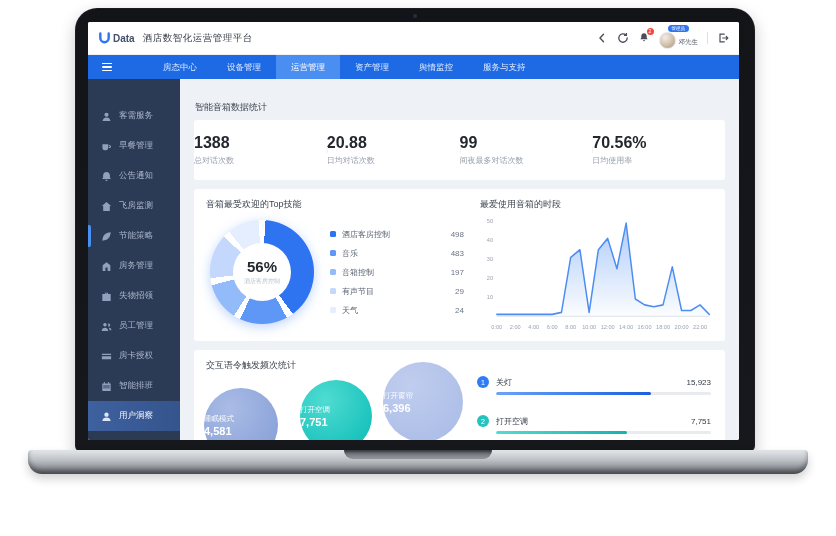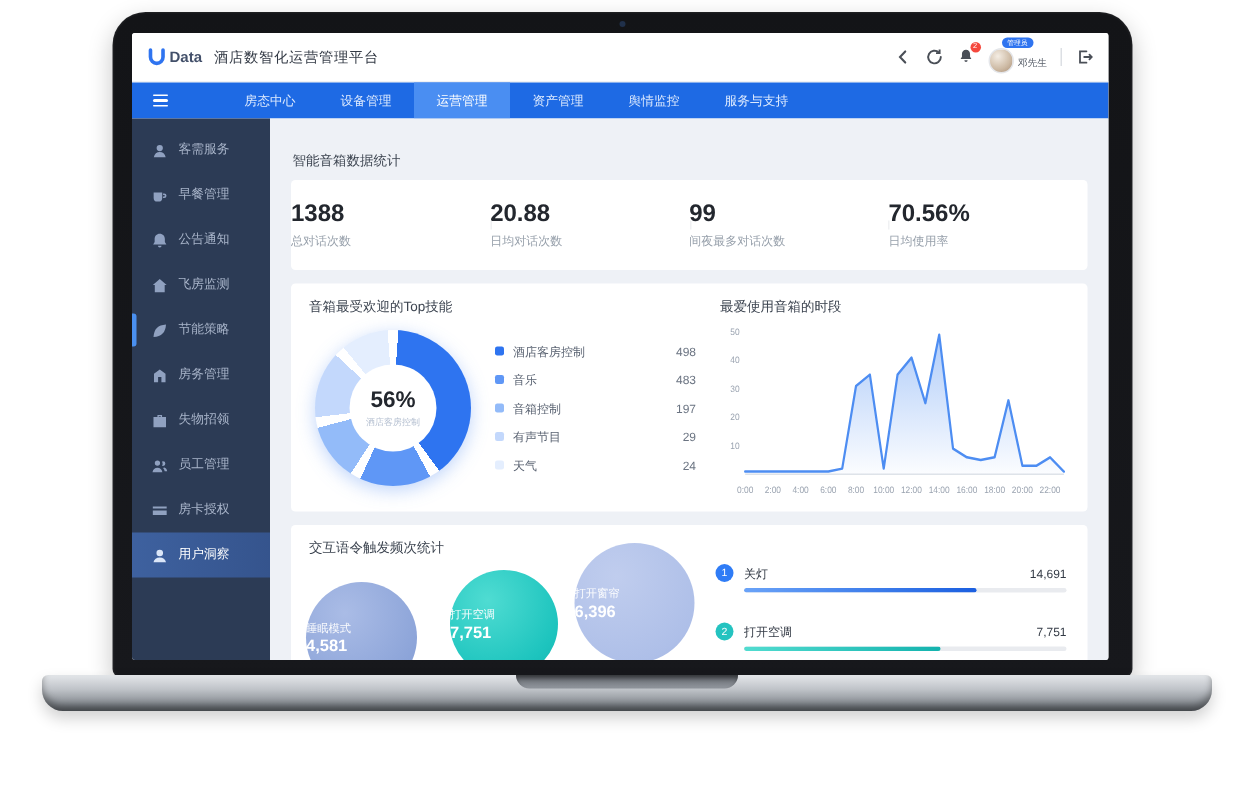--- a/index.html
+++ b/index.html
@@ -51,21 +51,21 @@
   .hamburger { width:34px; display:flex; flex-direction:column; justify-content:center; gap:2px;
     padding-left:14px; }
   .hamburger i { display:block; width:10px; height:1.4px; background:#fff; border-radius:1px; }
   .nav-tabs { display:flex; margin-left:26px; }
   .nav-tab { padding:0 15px; line-height:24px; font-size:8.5px; color:#ddeafe; white-space:nowrap; }
   .nav-tab.active { background:#4a8ef2; color:#fff; }
 
   
   .main-row { display:flex; height:368px; }
   .sidebar { width:92px; background:#2c3b55; flex:none; }
-  .sidebar ul { list-style:none; padding-top:6px; }
+  .sidebar ul { list-style:none; padding-top:22px; }
   .sidebar li { height:30px; display:flex; align-items:center; padding-left:13px;
     color:#a9b5ca; font-size:8.5px; position:relative; white-space:nowrap; }
   .sidebar li .s-icon { width:11px; height:11px; margin-right:7px; color:#90a1c0; flex:none; display:flex; }
   .sidebar li .s-icon svg { width:11px; height:11px; fill:currentColor; }
   .sidebar li.active { background:linear-gradient(90deg,#3e619f,#35548d); color:#fff; }
   .sidebar li.active .s-icon { color:#dbe6f8; }
   .sidebar li.indicator::before { content:''; position:absolute; left:0; top:4px; bottom:4px;
     width:3px; background:#4a90f0; border-radius:0 2px 2px 0; }
 
   .content { flex:1; background:#eef1f6; padding:22px 14px 0; overflow:hidden; }
@@ -253,20 +253,30 @@
                   </span>
                   <span>员工管理</span>
                 </li>
                 <li class="">
                   <span class="s-icon">
                     <svg viewBox="0 0 10 10">
                       <path d="M.8 2.4h8.4v5.2H.8zM.8 3.6h8.4v1.2H.8z" fill-rule="evenodd"></path>
                     </svg>
                   </span>
                   <span>房卡授权</span>
+                </li>
+                <li class="">
+                  <span class="s-icon">
+                    <svg viewBox="0 0 10 10">
+                      <path d="M1.2 2.2h7.6V9H1.2zM2 4.2h6v.7H2zM2 6h6v.7H2z" fill-rule="evenodd"></path>
+                      <rect x="2.6" y="1" width="1" height="1.6"></rect>
+                      <rect x="6.4" y="1" width="1" height="1.6"></rect>
+                    </svg>
+                  </span>
+                  <span>智能排班</span>
                 </li>
                 <li class="active">
                   <span class="s-icon">
                     <svg viewBox="0 0 10 10">
                       <path d="M5 1.3a2 2 0 1 1 0 4 2 2 0 0 1 0-4zM1.2 9c.4-2.1 1.8-3 3.8-3s3.4.9 3.8 3z"></path>
                     </svg>
                   </span>
                   <span>用户洞察</span>
                 </li>
               </ul>
@@ -380,21 +390,21 @@
                     <span class="bl">打开窗帘</span>
                     <span class="bv">6,396</span>
                   </div>
                   <div class="bubble b4"></div>
                 </div>
               <div class="ranking">
                   <div class="rank-row">
                     <div class="rank-head">
                       <span class="badge" style="background: rgb(47, 124, 246);">1</span>
                       <span class="rank-label">关灯</span>
-                      <span class="rank-value">14,691</span>
+                      <span class="rank-value">15,923</span>
                     </div>
                     <div class="rank-bar">
                       <div class="rank-fill" style="width: 72%; background: linear-gradient(90deg, rgb(106, 163, 248), rgb(27, 95, 224));"></div>
                     </div>
                   </div>
                   <div class="rank-row">
                     <div class="rank-head">
                       <span class="badge" style="background: rgb(36, 195, 192);">2</span>
                       <span class="rank-label">打开空调</span>
                       <span class="rank-value">7,751</span>

